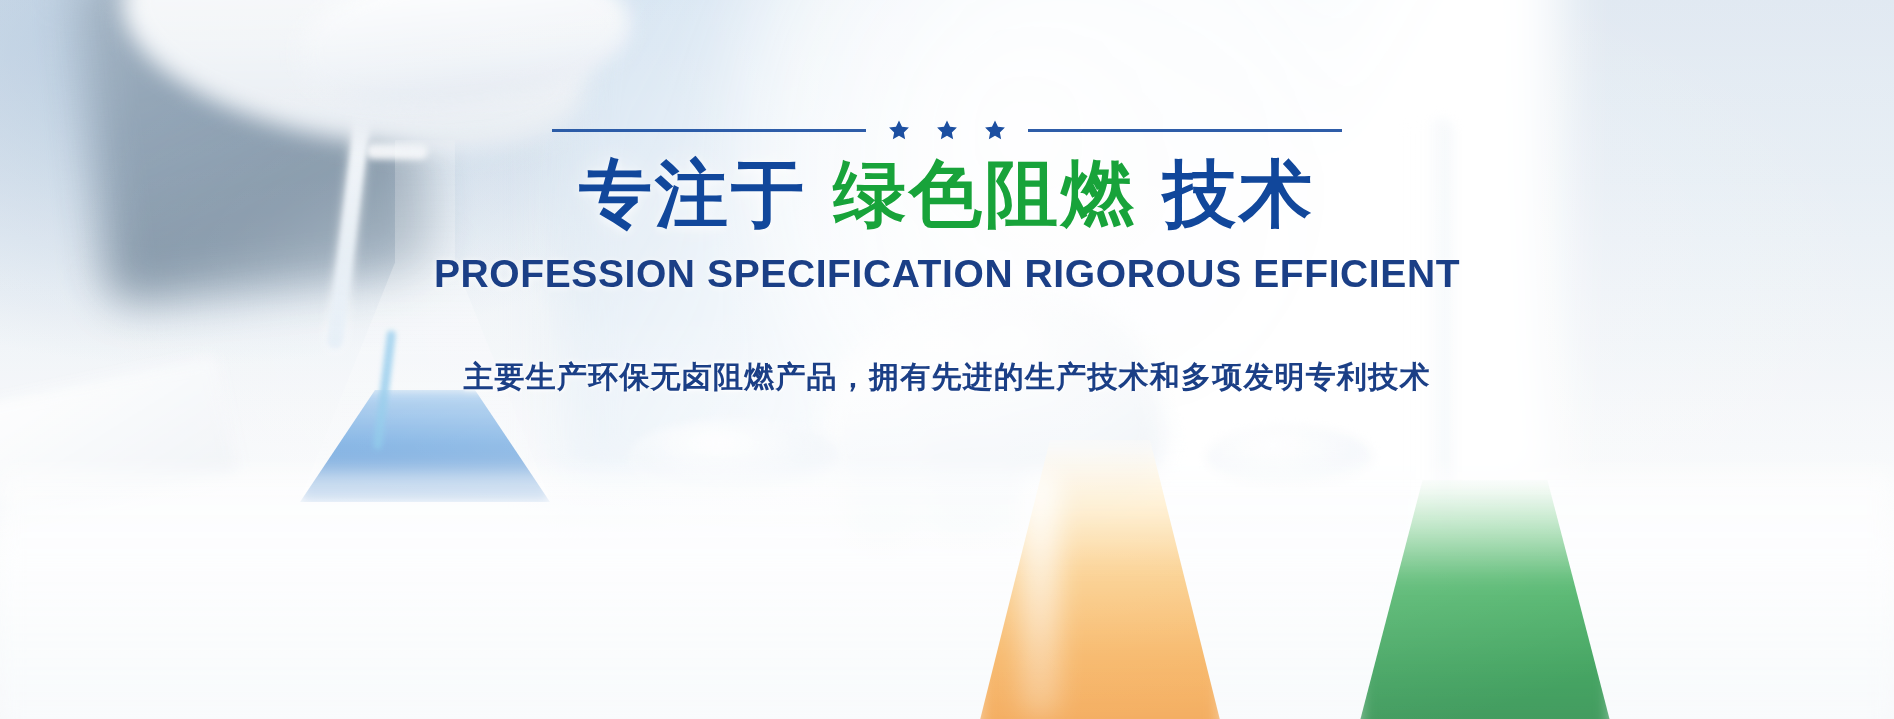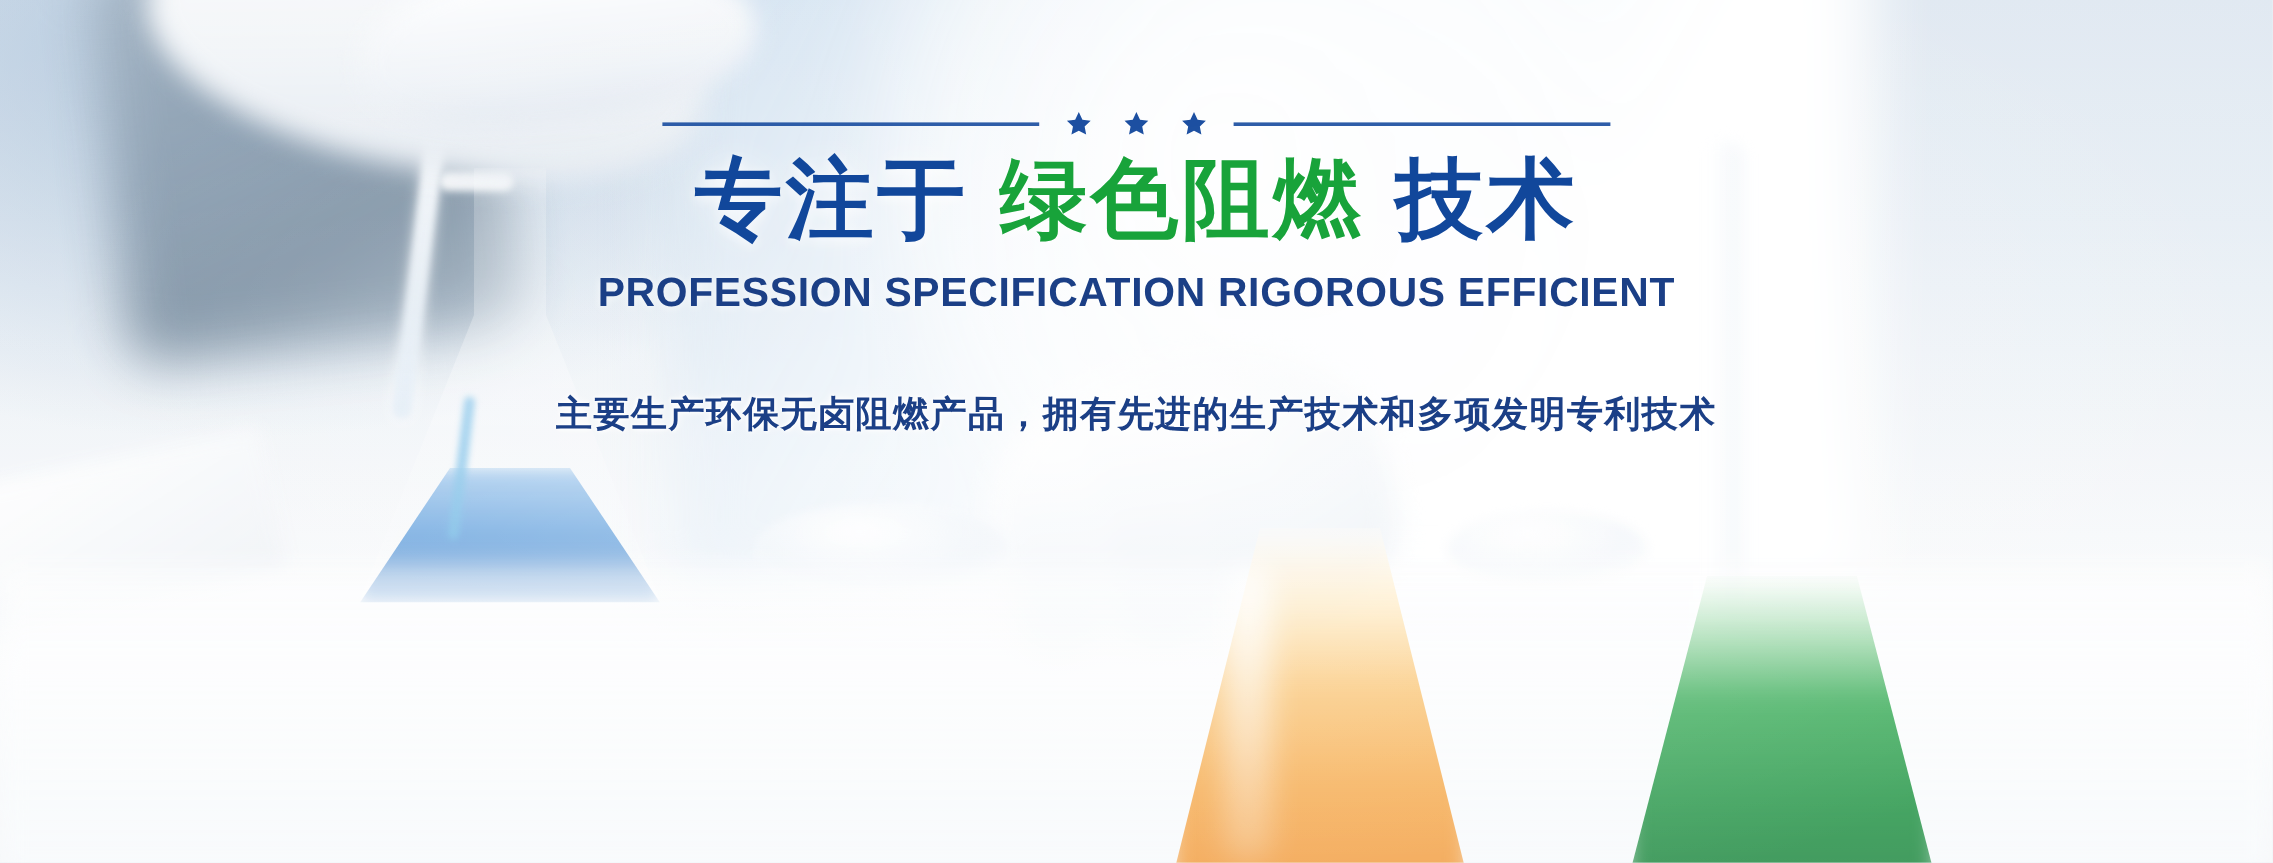--- a/index.html
+++ b/index.html
@@ -156,21 +156,21 @@
   .bg-veil{
     background:
       radial-gradient(1200px 560px at 52% 46%, rgba(255,255,255,.42) 0%, rgba(255,255,255,.1) 55%, rgba(255,255,255,0) 80%),
       linear-gradient(180deg,rgba(255,255,255,.06),rgba(255,255,255,.22));
   }
 
   
   .content{
     position:absolute;left:0;top:0;width:1894px;height:719px;
     display:flex;flex-direction:column;align-items:center;
-    padding-top:92px;box-sizing:border-box;
+    padding-top:119px;box-sizing:border-box;
   }
 
   .rule-row{
     display:flex;align-items:center;justify-content:center;gap:22px;
     width:790px;margin-bottom:16px;
   }
   .rule{
     flex:1 1 auto;height:3px;
     background:#1c4fa1;opacity:.92;
   }
@@ -181,21 +181,21 @@
     font-size:73px;line-height:1;font-weight:700;letter-spacing:3px;
     white-space:nowrap;margin:0;
     text-shadow:0 2px 10px rgba(255,255,255,.75), 0 0 28px rgba(255,255,255,.6);
   }
   .h-blue{color:#11479b;}
   .h-green{color:#18a33a;}
   .h-gap{display:inline-block;width:26px;}
 
   .subtitle{
     margin-top:22px;
-    font-size:34px;font-weight:700;letter-spacing:.6px;
+    font-size:39px;font-weight:700;letter-spacing:.6px;
     color:#1b3f86;white-space:nowrap;
     text-shadow:0 1px 7px rgba(255,255,255,.8);
   }
 
   .desc{
     margin-top:61px;
     font-size:30px;font-weight:600;letter-spacing:1.2px;
     color:#1b3f86;white-space:nowrap;
     text-shadow:
       0 0 8px rgba(255,255,255,.95),

